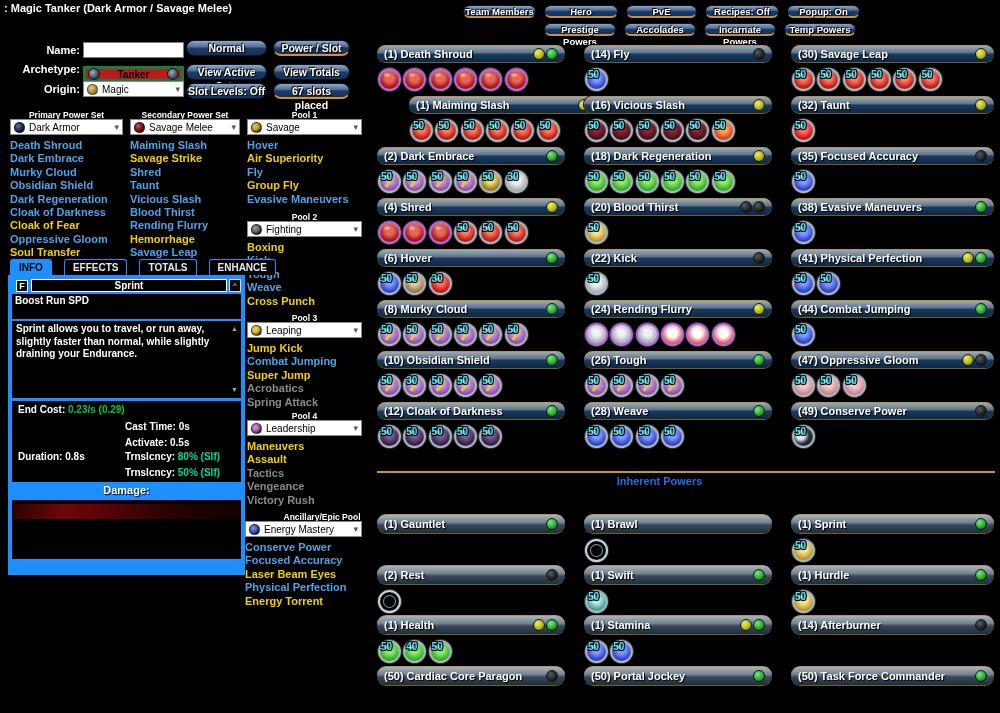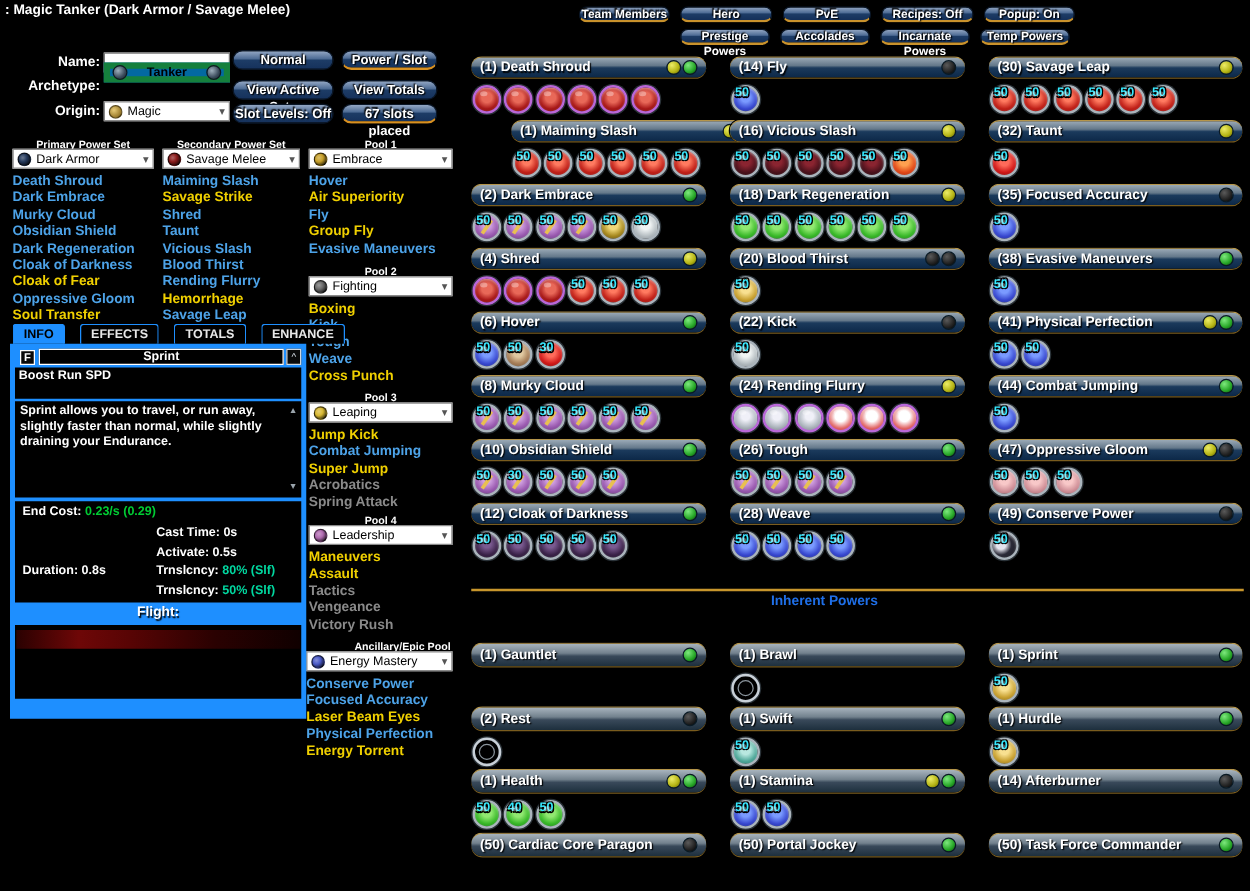--- a/index.html
+++ b/index.html
@@ -25,22 +25,22 @@
     text-align:center; line-height:14px; cursor:pointer;
     background:linear-gradient(180deg,#93a7c4 0%,#4f6d96 42%,#1d3c66 52%,#16325c 100%);
     border:1px solid #0a1626; text-shadow:1px 1px 1px #000,-1px -1px 1px #000;
   }
   .actbtn.accent { border-bottom:2px solid #d89020; }
 
   
   .formlabel { color:#fff; font-size:11px; font-weight:bold; text-align:right; width:75px; }
   #name-input { left:83px; top:42px; width:101px; height:16px; background:#fff;
     border:1px solid #7a7a7a; font-size:10px; padding:0 3px; }
-  .arch-box { left:83px; top:50px; width:101px; height:16px; background:#0369a1;
-    border:5px solid #15803d; display:flex; align-items:center; justify-content:space-between; padding:0 2px; }
+  .arch-box { left:83px; top:66px; width:101px; height:16px; background:#b91c1c;
+    border:3px solid #15803d; display:flex; align-items:center; justify-content:space-between; padding:0 2px; }
   .arch-box .txt { color:#000; font-size:10px; font-weight:bold; flex:1; text-align:center; }
   .round-ico { width:12px; height:12px; border-radius:50%;
     background:radial-gradient(circle at 35% 35%, #9fb0bd, #3a4a5a 60%, #17202a); border:1px solid #101820; }
   .dd { background:#fff; border:1px solid #8a8a8a; display:flex; align-items:center;
     height:16px; padding:0 3px; cursor:pointer; }
   .dd .ico { width:11px; height:11px; border-radius:50%; margin-right:4px; flex:none;
     border:1px solid rgba(0,0,0,.45); }
   .dd .val { color:#000; font-size:10px; flex:1; white-space:nowrap; overflow:hidden; }
   .dd .chev { color:#555; font-size:9px; flex:none; }
 
@@ -207,21 +207,21 @@
         <div class="pw taken">Taunt</div>
         <div class="pw taken">Vicious Slash</div>
         <div class="pw taken">Blood Thirst</div>
         <div class="pw taken">Rending Flurry</div>
         <div class="pw avail">Hemorrhage</div>
         <div class="pw taken">Savage Leap</div>
       </div>
       <div class="set-header abs" style="left: 247px; top: 110px; width: 115px;">Pool 1</div>
       <div class="dd abs" style="left: 247px; top: 119px; width: 115px;">
         <span class="ico" style="background: radial-gradient(circle at 35% 35%, rgba(255, 255, 255, 0.333), rgb(200, 160, 40) 40%, rgb(0, 0, 0) 95%) rgb(200, 160, 40);"></span>
-        <span class="val">Embrace</span>
+        <span class="val">Savage</span>
         <span class="chev">▾</span>
       </div>
       <div class="pwlist abs" style="left: 247px; top: 139px;">
         <div class="pw taken">Hover</div>
         <div class="pw avail">Air Superiority</div>
         <div class="pw taken">Fly</div>
         <div class="pw avail">Group Fly</div>
         <div class="pw taken">Evasive Maneuvers</div>
       </div>
       <div class="set-header abs" style="left: 247px; top: 212px; width: 115px;">Pool 2</div>
@@ -314,21 +314,21 @@
       </div>
       <div class="statline" style="left:113px; top:50px;">
         <span>Trnslcncy:</span>
         <span class="val-teal">80% (Slf)</span>
       </div>
       <div class="statline" style="left:113px; top:66px;">
         <span>Trnslcncy:</span>
         <span class="val-teal">50% (Slf)</span>
       </div>
     </div>
-    <div id="damage-header" class="abs">Flight:</div>
+    <div id="damage-header" class="abs">Damage:</div>
     <div id="damagebox" class="abs blackbox">
       <div id="damagebar"></div>
     </div>
   </div>
 
   <div id="build-grid" class="abs" style="left: 0px; top: 0px;">
       <div class="entry" style="left: 377px; top: 45px; width: 188px;">
         <div class="pill" style="width: 188px;">
           <span class="plabel">(1) Death Shroud</span>
           <span class="dots">

